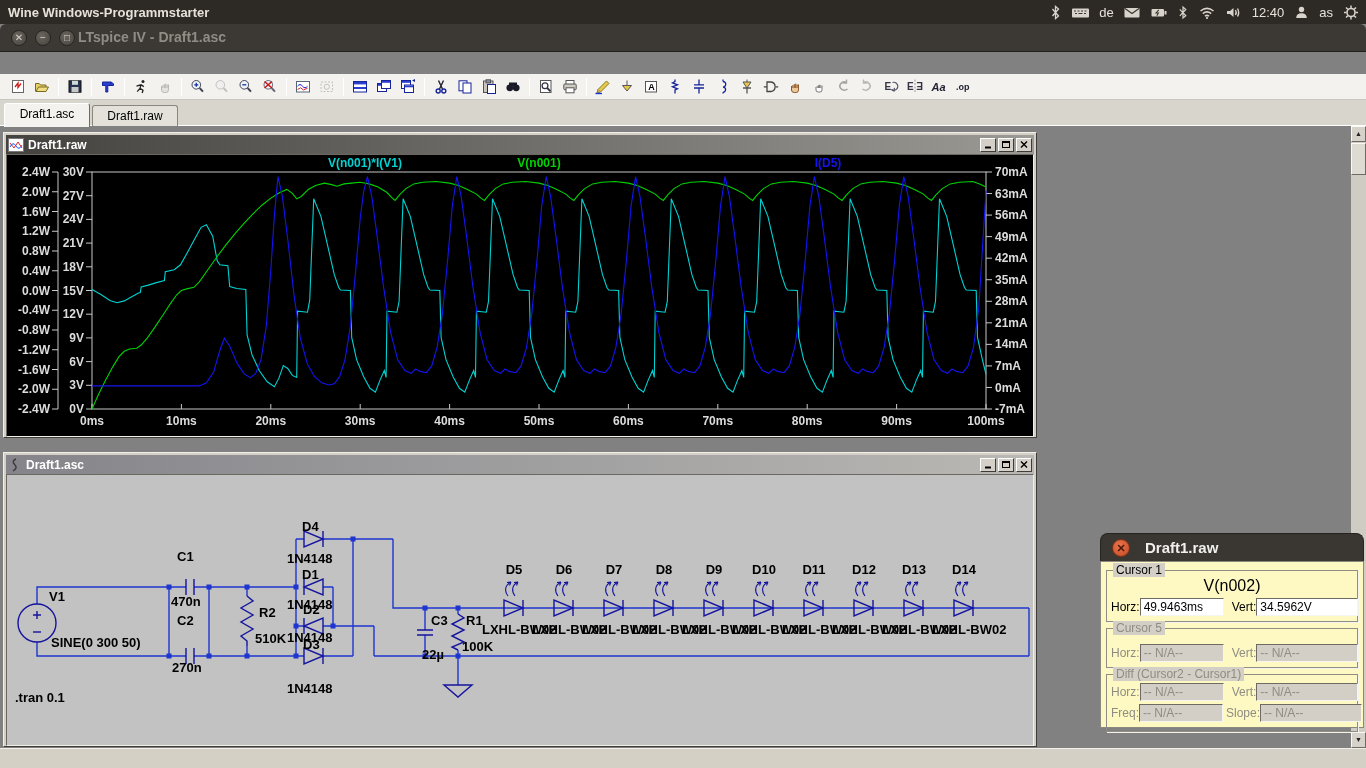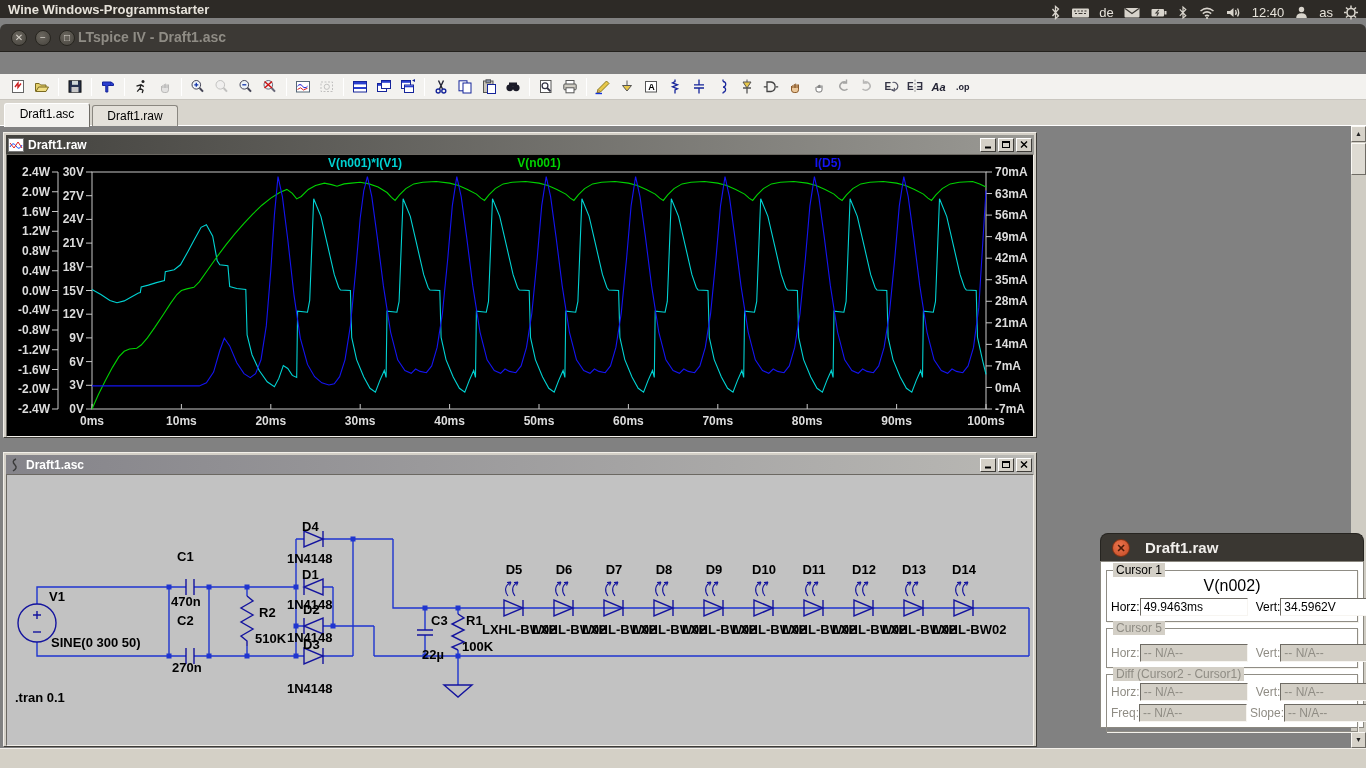--- a/index.html
+++ b/index.html
@@ -1,21 +1,21 @@
 <!DOCTYPE html>
 <html><head>
 <meta charset="utf-8">
 <style>
   * { margin:0; padding:0; box-sizing:border-box; }
   html,body { width:1366px; height:768px; overflow:hidden; background:#818181;
     font-family:"Liberation Sans", sans-serif; }
   #stage { position:relative; width:1366px; height:768px; }
 
   
-  #topbar { position:absolute; left:0; top:0; width:1366px; height:18px; background:#2d2a26;
+  #topbar { position:absolute; left:0; top:0; width:1366px; height:24px; background:#2d2a26;
     color:#e6e2da; display:flex; align-items:center; }
   #topbar .ptitle { font-weight:bold; font-size:13px; margin-left:8px; }
   #tray { position:absolute; right:6px; top:0; height:24px; display:flex; align-items:center; gap:9px; }
   #tray .ttext { font-size:13px; color:#e6e2da; }
   #tray svg { display:block; }
 
   
   #titlebar { position:absolute; left:0; top:24px; width:1366px; height:28px; background:#3c3935;
     border-bottom:1px solid #23211d; border-radius:6px 6px 0 0; }
   .wctl { position:absolute; top:6px; width:16px; height:16px; border-radius:50%;
@@ -75,29 +75,29 @@
     border:1px solid #6e6b64; border-top-color:#fbf9f5; border-left-color:#fbf9f5; }
 
   
   #cursordlg { position:absolute; left:1100px; top:407px; width:264px; height:195px; z-index:50; }
   #cursordlg .dtitle { height:28px; background:#3a3732; border:1px solid #262420; border-bottom:none;
     border-radius:8px 8px 0 0; position:relative; }
   #cursordlg .dtitle .dtxt { position:absolute; left:44px; top:5px; color:#f1efec; font-weight:bold; font-size:15px; }
   #dclose { position:absolute; left:11px; top:5px; width:18px; height:18px; border-radius:50%;
     background:radial-gradient(circle at 40% 35%, #ec744c, #c14a26); border:1px solid #7e3113;
     color:#4a1a08; font-weight:bold; font-size:11px; text-align:center; line-height:16px; }
-  #cursordlg .dbody { height:167px; background:#ffffff; border:1px solid #8b8880; padding:2px 5px; }
+  #cursordlg .dbody { height:167px; background:#fef9c3; border:1px solid #8b8880; padding:2px 5px; }
   .grp { position:relative; border:1px solid #908d85; box-shadow:1px 1px 0 #f4f2ec; margin-top:6px; padding:2px 4px; }
   .grp .glabel { position:absolute; top:-8px; left:6px; background:#d3cfc6; font-size:12px; padding:0 3px; color:#000; }
   .grp.disabled .glabel, .grp.disabled .flabel { color:#8f8c84; }
   .frow { display:flex; align-items:center; margin:3px 0 2px 0; }
   .flabel { font-size:12px; color:#000; width:33px; }
   .flabel.slope { width:36px; }
   .fin { height:18px; font-size:12px; font-family:"Liberation Sans",sans-serif; padding:0 3px;
-    border:1px solid; border-color:#6e6b64 #f7f5f1 #f7f5f1 #6e6b64; background:#fff; color:#000; width:108px; }
+    border:1px solid; border-color:#6e6b64 #f7f5f1 #f7f5f1 #6e6b64; background:#fff; color:#000; width:84px; }
   .fin.short { width:102px; }
   .fin.na { background:#d3cfc6; color:#8f8c84; }
   .sigline { text-align:center; font-size:16px; color:#000; margin-top:4px; }
 
   
   #statusbar { position:absolute; left:0; top:748px; width:1366px; height:20px; background:#d4d0c6;
     border-top:1px solid #f2efe9; }
 
   svg text { font-family:"Liberation Sans", sans-serif; }
 </style>

